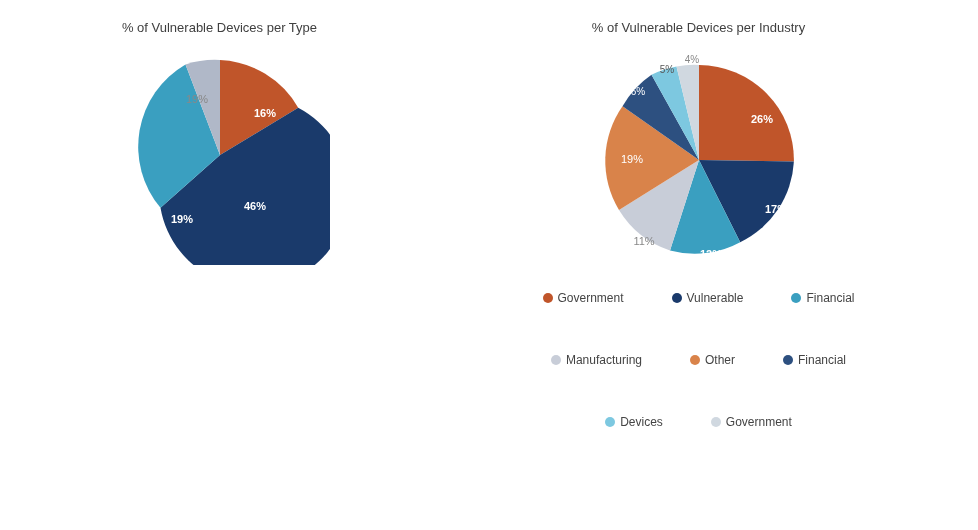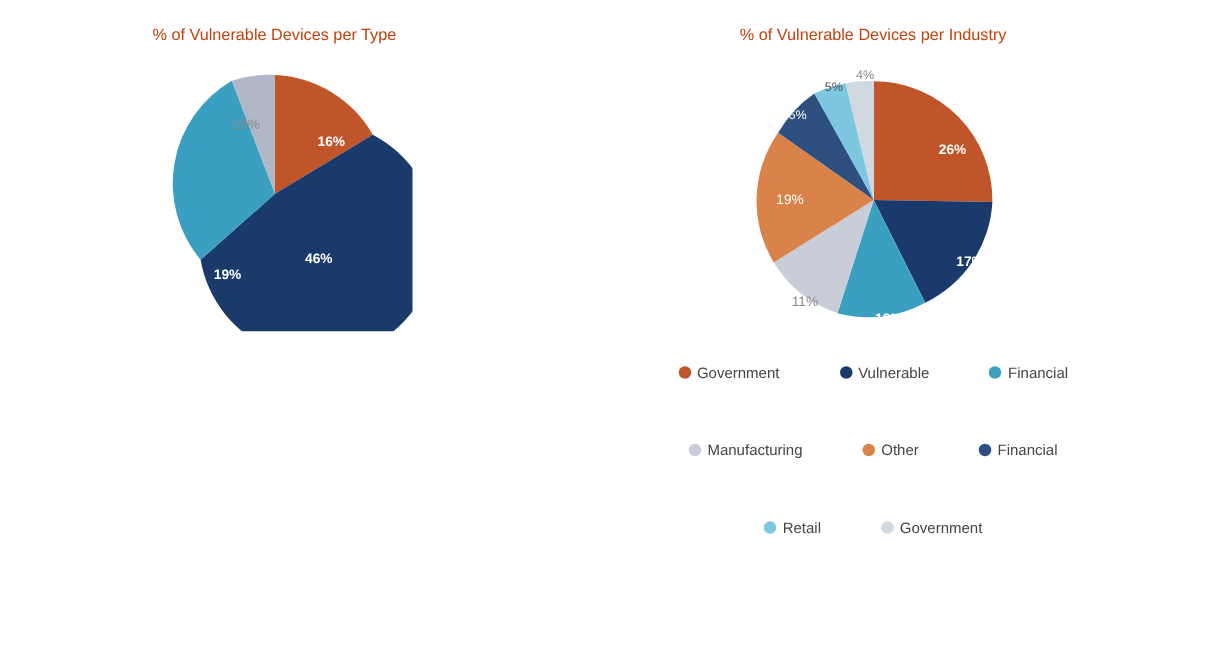--- a/index.html
+++ b/index.html
@@ -20,21 +20,21 @@
       justify-content: space-around;
       padding: 20px 10px;
     }
     .chart-section {
       display: flex;
       flex-direction: column;
       align-items: center;
     }
     .chart-title {
       font-size: 13px;
-      color: #c2410c;
+      color: #404040;
       margin-bottom: 10px;
       text-align: center;
     }
     .pie-wrapper {
       position: relative;
       width: 220px;
       height: 220px;
     }
     svg.pie {
       width: 220px;
@@ -151,21 +151,21 @@
       <div class="legend-item">
         <div class="legend-dot" style="background:#d9834a;"></div>
         <span>Other</span>
       </div>
       <div class="legend-item">
         <div class="legend-dot" style="background:#2d5080;"></div>
         <span>Financial</span>
       </div>
       <div class="legend-item">
         <div class="legend-dot" style="background:#7dc8e0;"></div>
-        <span>Retail</span>
+        <span>Devices</span>
       </div>
       <div class="legend-item">
         <div class="legend-dot" style="background:#d0d8e0;"></div>
         <span>Government</span>
       </div>
     </div>
   </div>
 
 </div>
 

